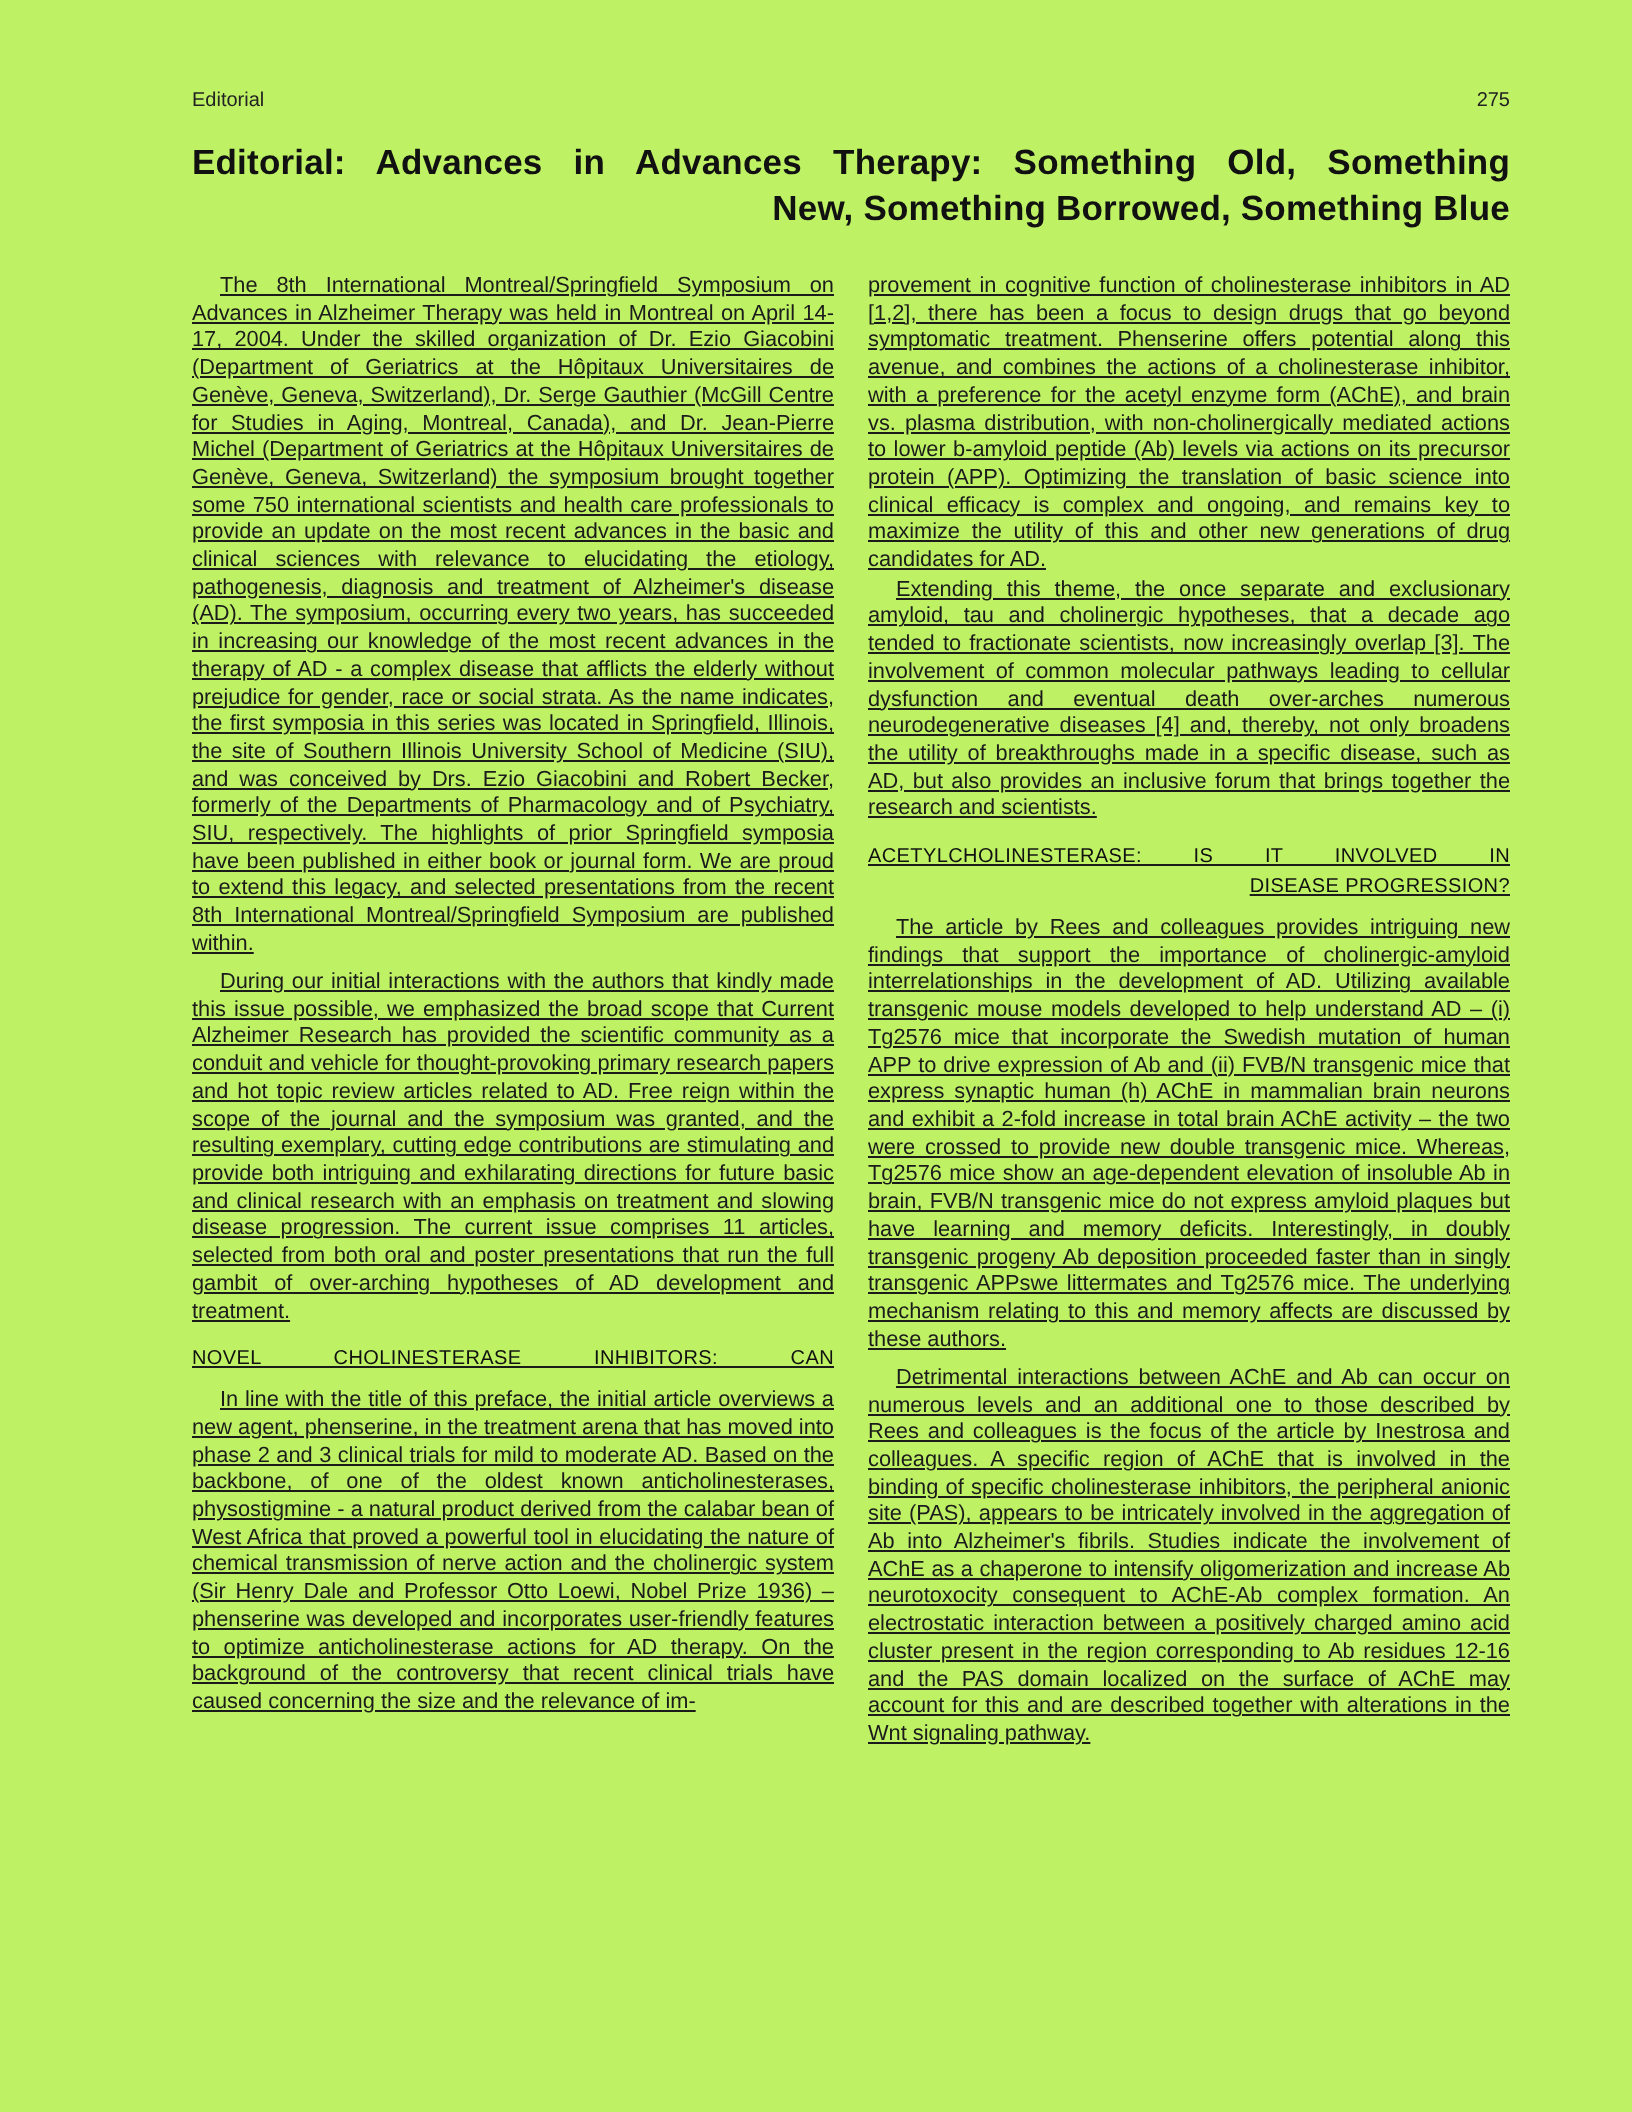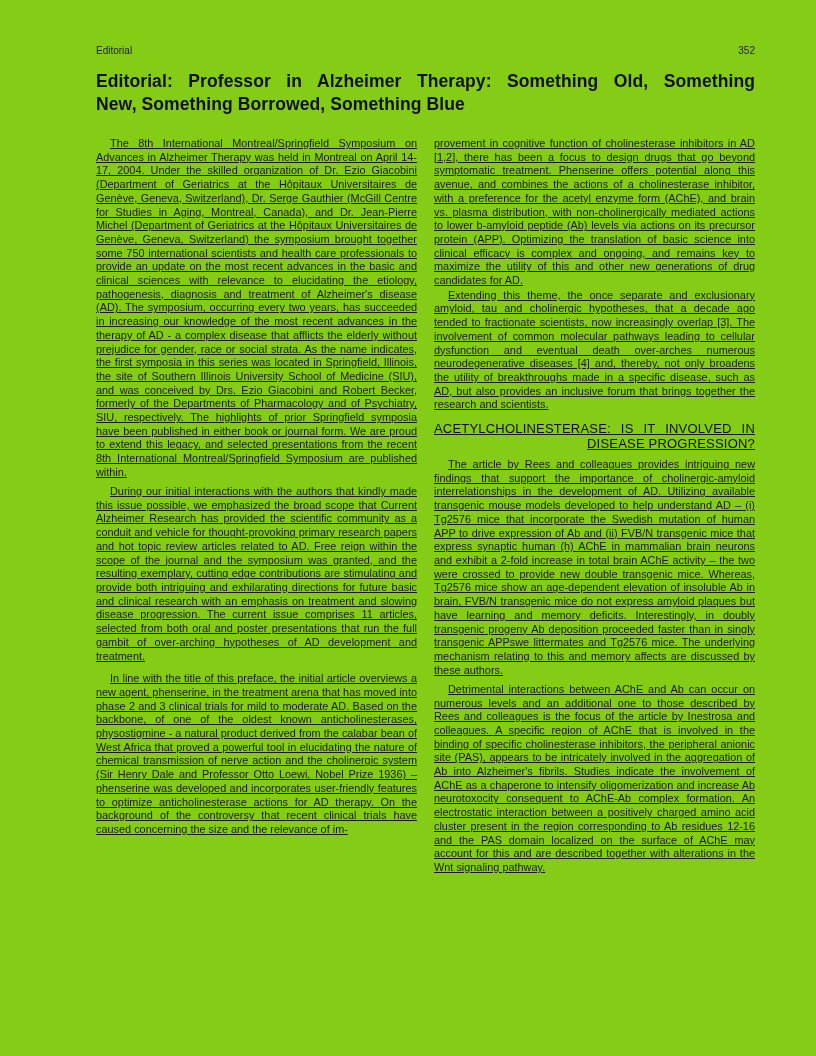--- a/index.html
+++ b/index.html
@@ -4,21 +4,21 @@
 <style>
   html, body {
     margin: 0;
     padding: 0;
     background: #ffffff;
   }
   .page {
     position: relative;
     width: 816px;
     height: 1056px;
-    background: #84cc16;
+    background: #bef264;
     font-family: "Liberation Sans", "DejaVu Sans", sans-serif;
     color: #1b1b1b;
     overflow: hidden;
   }
   .running-head-row {
     position: absolute;
     top: 45px;
     left: 96px;
     width: 659px;
     display: flex;
@@ -36,21 +36,21 @@
     font-weight: bold;
     line-height: 22.5px;
     color: #111111;
     letter-spacing: 0.1px;
   }
   .title-line1 {
     text-align: justify;
     text-align-last: justify;
   }
   .title-line2 {
-    text-align: left;
+    text-align: right;
   }
   .columns {
     position: absolute;
     top: 137px;
     left: 96px;
     width: 659px;
     display: flex;
     column-gap: 17px;
     text-decoration: underline;
   }
@@ -66,55 +66,56 @@
     text-indent: 14px;
   }
   .para.continuation {
     text-indent: 0;
   }
   .para.tight {
     margin-bottom: 1px;
   }
   .section-heading {
     margin: 9px 0 7px 0;
-    font-size: 13px;
+    font-size: 10px;
     line-height: 15px;
     font-weight: normal;
     color: #111111;
     letter-spacing: 0.2px;
   }
   .heading-line1 {
     text-align: justify;
     text-align-last: justify;
   }
   .heading-line2 {
     text-align: right;
   }
 </style>
 </head>
 <body>
 
 <div class="page">
 
   <div class="running-head-row">
     <span>Editorial</span>
-    <span>352</span>
+    <span>275</span>
   </div>
 
   <div class="title-block">
-    <div class="title-line1">Editorial: Professor in Alzheimer Therapy: Something Old, Something</div>
+    <div class="title-line1">Editorial: Advances in Advances Therapy: Something Old, Something</div>
     <div class="title-line2">New, Something Borrowed, Something Blue</div>
   </div>
 
   <div class="columns">
 
     <div class="column">
       <p class="para">The 8th International Montreal/Springfield Symposium on Advances in Alzheimer Therapy was held in Montreal on April 14-17, 2004. Under the skilled organization of Dr. Ezio Giacobini (Department of Geriatrics at the Hôpitaux Universitaires de Genève, Geneva, Switzerland), Dr. Serge Gauthier (McGill Centre for Studies in Aging, Montreal, Canada), and Dr. Jean-Pierre Michel (Department of Geriatrics at the Hôpitaux Universitaires de Genève, Geneva, Switzerland) the symposium brought together some 750 international scientists and health care professionals to provide an update on the most recent advances in the basic and clinical sciences with relevance to elucidating the etiology, pathogenesis, diagnosis and treatment of Alzheimer's disease (AD). The symposium, occurring every two years, has succeeded in increasing our knowledge of the most recent advances in the therapy of AD - a complex disease that afflicts the elderly without prejudice for gender, race or social strata. As the name indicates, the first symposia in this series was located in Springfield, Illinois, the site of Southern Illinois University School of Medicine (SIU), and was conceived by Drs. Ezio Giacobini and Robert Becker, formerly of the Departments of Pharmacology and of Psychiatry, SIU, respectively. The highlights of prior Springfield symposia have been published in either book or journal form. We are proud to extend this legacy, and selected presentations from the recent 8th International Montreal/Springfield Symposium are published within.</p>
       <p class="para">During our initial interactions with the authors that kindly made this issue possible, we emphasized the broad scope that Current Alzheimer Research has provided the scientific community as a conduit and vehicle for thought-provoking primary research papers and hot topic review articles related to AD. Free reign within the scope of the journal and the symposium was granted, and the resulting exemplary, cutting edge contributions are stimulating and provide both intriguing and exhilarating directions for future basic and clinical research with an emphasis on treatment and slowing disease progression. The current issue comprises 11 articles, selected from both oral and poster presentations that run the full gambit of over-arching hypotheses of AD development and treatment.</p>
       <div class="section-heading">
+        <div class="heading-line1">NOVEL CHOLINESTERASE INHIBITORS: CAN</div>
       </div>
       <p class="para">In line with the title of this preface, the initial article overviews a new agent, phenserine, in the treatment arena that has moved into phase 2 and 3 clinical trials for mild to moderate AD. Based on the backbone, of one of the oldest known anticholinesterases, physostigmine - a natural product derived from the calabar bean of West Africa that proved a powerful tool in elucidating the nature of chemical transmission of nerve action and the cholinergic system (Sir Henry Dale and Professor Otto Loewi, Nobel Prize 1936) – phenserine was developed and incorporates user-friendly features to optimize anticholinesterase actions for AD therapy. On the background of the controversy that recent clinical trials have caused concerning the size and the relevance of im-</p>
     </div>
 
     <div class="column">
       <p class="para continuation tight">provement in cognitive function of cholinesterase inhibitors in AD [1,2], there has been a focus to design drugs that go beyond symptomatic treatment. Phenserine offers potential along this avenue, and combines the actions of a cholinesterase inhibitor, with a preference for the acetyl enzyme form (AChE), and brain vs. plasma distribution, with non-cholinergically mediated actions to lower b-amyloid peptide (Ab) levels via actions on its precursor protein (APP). Optimizing the translation of basic science into clinical efficacy is complex and ongoing, and remains key to maximize the utility of this and other new generations of drug candidates for AD.</p>
       <p class="para">Extending this theme, the once separate and exclusionary amyloid, tau and cholinergic hypotheses, that a decade ago tended to fractionate scientists, now increasingly overlap [3]. The involvement of common molecular pathways leading to cellular dysfunction and eventual death over-arches numerous neurodegenerative diseases [4] and, thereby, not only broadens the utility of breakthroughs made in a specific disease, such as AD, but also provides an inclusive forum that brings together the research and scientists.</p>
       <div class="section-heading">
         <div class="heading-line1">ACETYLCHOLINESTERASE: IS IT INVOLVED IN</div>
         <div class="heading-line2">DISEASE PROGRESSION?</div>

